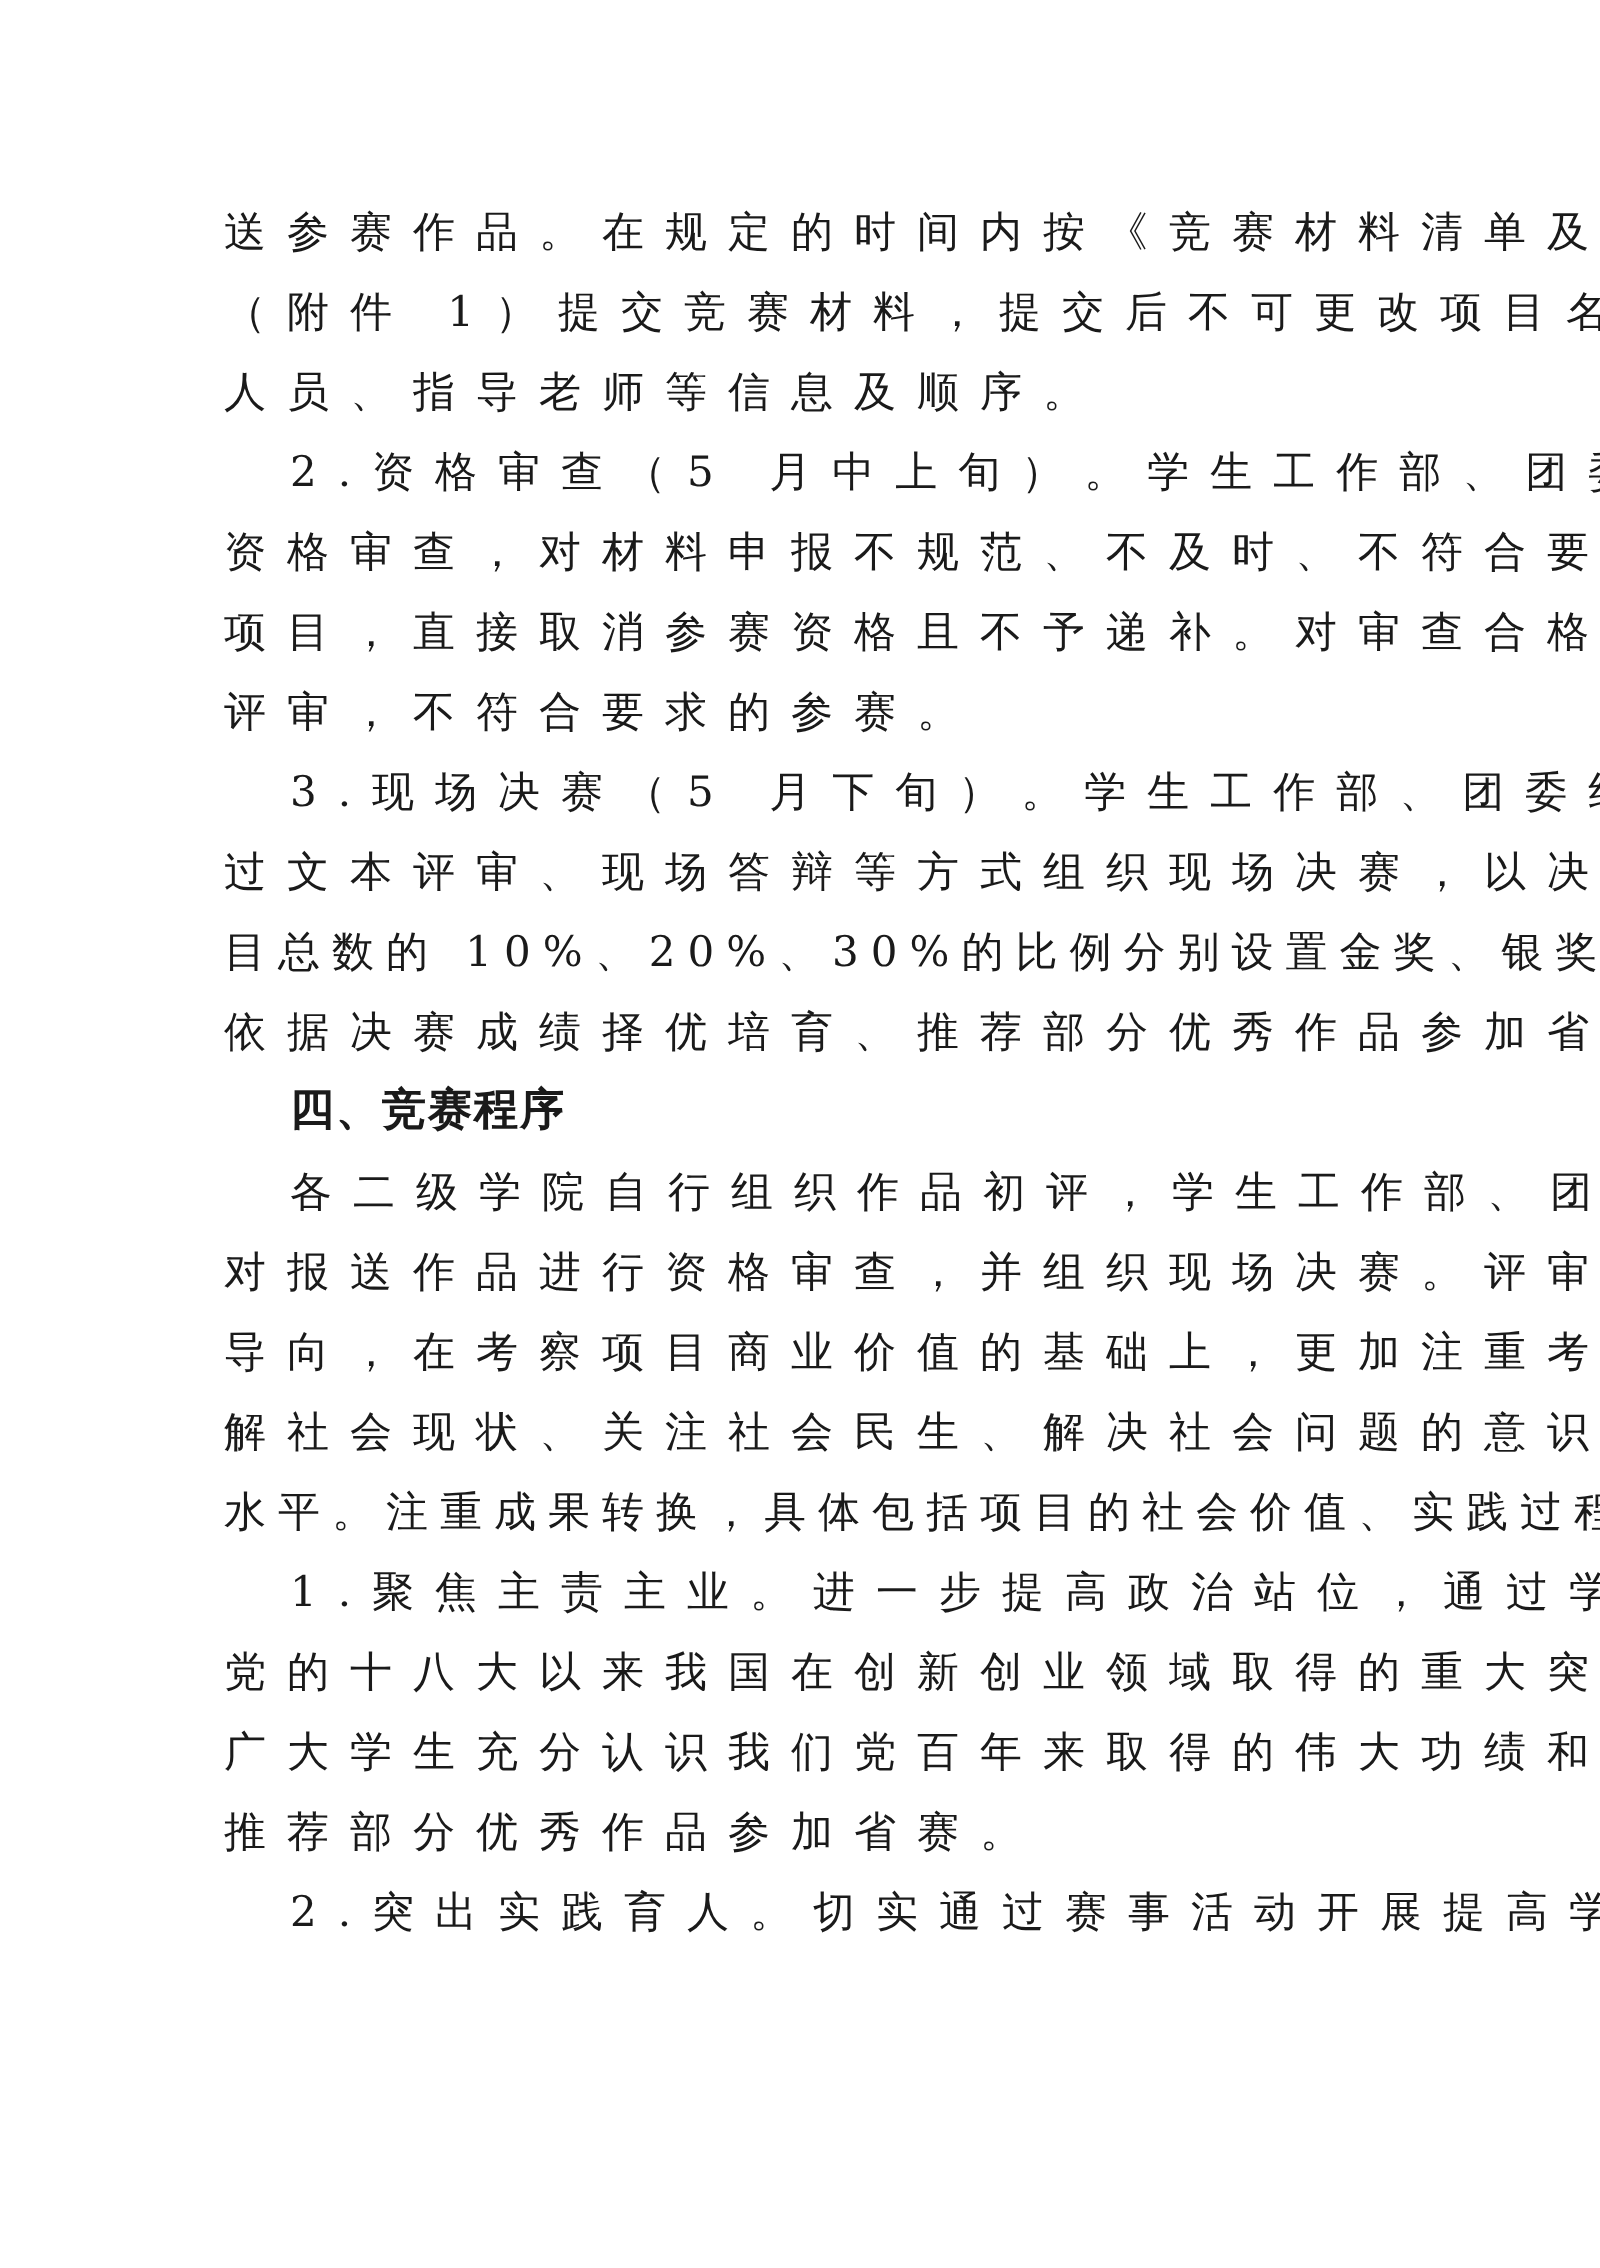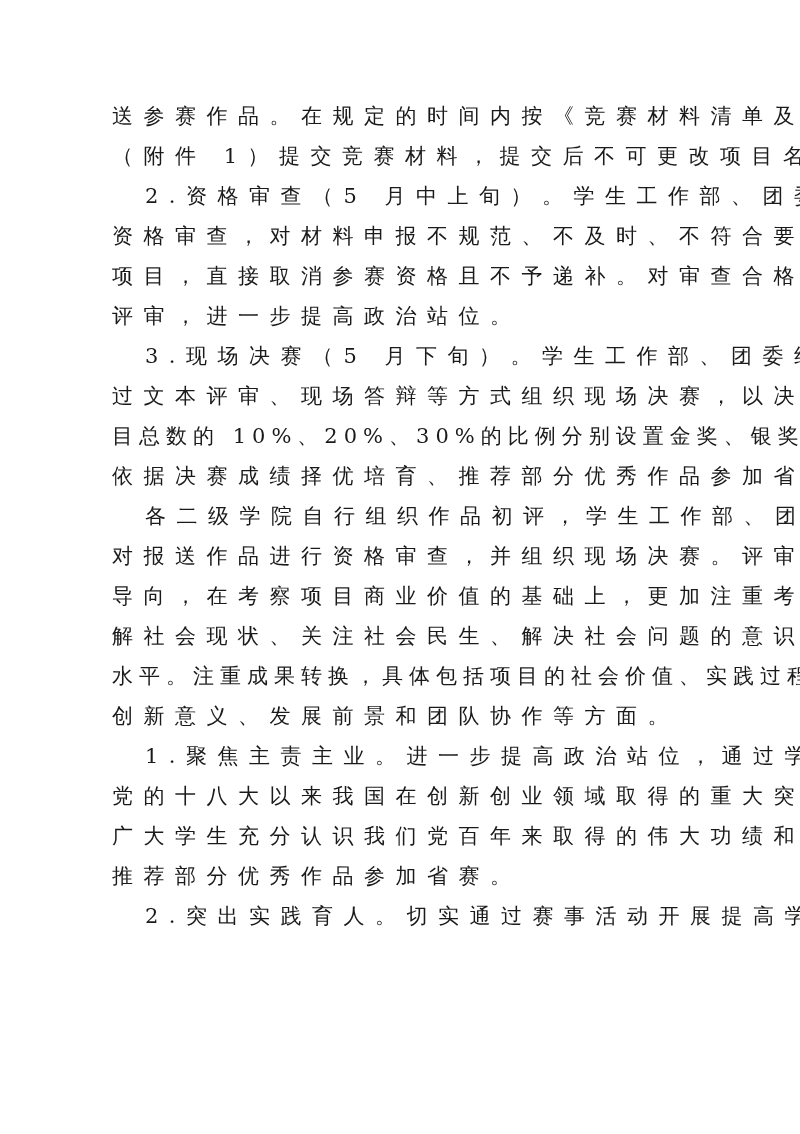--- a/index.html
+++ b/index.html
@@ -46,38 +46,39 @@
       white-space: nowrap;
     }
   </style>
 </head>
 <body>
 
 <div class="page">
 
   <div class="line">送参赛作品。在规定的时间内按《竞赛材料清单及特别提示》</div>
   <div class="line">（附件 1）提交竞赛材料，提交后不可更改项目名称、团队</div>
+  <div class="line">人员、指导老师等信息及顺序。</div>
 
   <div class="line indent">2.资格审查（5 月中上旬）。学生工作部、团委组织进行</div>
   <div class="line">资格审查，对材料申报不规范、不及时、不符合要求的参赛</div>
   <div class="line">项目，直接取消参赛资格且不予递补。对审查合格作品进行</div>
-  <div class="line">评审，进一步提高政治站位。</div>
+  <div class="line">评审，不符合要求的参赛。</div>
 
   <div class="line indent">3.现场决赛（5 月下旬）。学生工作部、团委组织专家通</div>
   <div class="line">过文本评审、现场答辩等方式组织现场决赛，以决赛参赛项</div>
   <div class="line tight">目总数的 10%、20%、30%的比例分别设置金奖、银奖、铜奖。</div>
   <div class="line">依据决赛成绩择优培育、推荐部分优秀作品参加省赛。</div>
 
+  <div class="heading">四、竞赛程序</div>
 
   <div class="line indent">各二级学院自行组织作品初评，学生工作部、团委负责</div>
   <div class="line">对报送作品进行资格审查，并组织现场决赛。评审突出实践</div>
   <div class="line">导向，在考察项目商业价值的基础上，更加注重考察学生了</div>
   <div class="line">解社会现状、关注社会民生、解决社会问题的意识、能力和</div>
   <div class="line tight">水平。注重成果转换，具体包括项目的社会价值、实践过程、</div>
-  <div class="line">创新意义、发展前景和团队协作等方面。</div>
 
 
   <div class="line indent">1.聚焦主责主业。进一步提高政治站位，通过学习交流</div>
   <div class="line">党的十八大以来我国在创新创业领域取得的重大突破，引导</div>
   <div class="line">广大学生充分认识我们党百年来取得的伟大功绩和党领导</div>
   <div class="line">推荐部分优秀作品参加省赛。</div>
 
   <div class="line indent">2.突出实践育人。切实通过赛事活动开展提高学生的社</div>
 </div>
 

